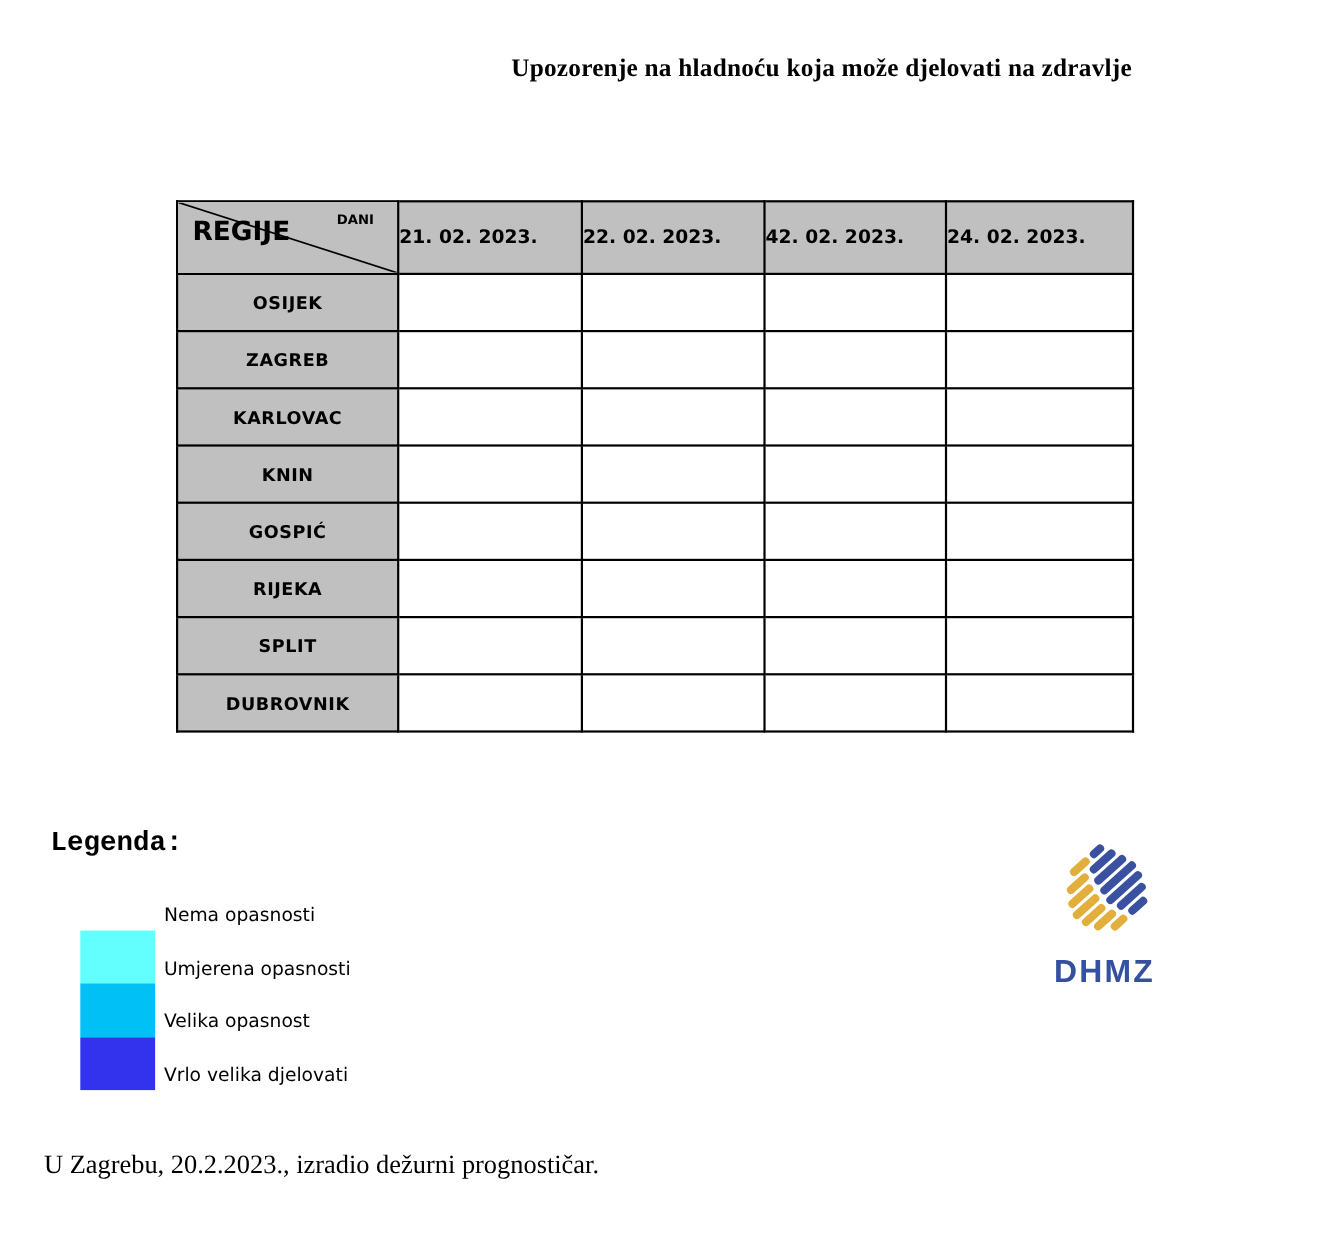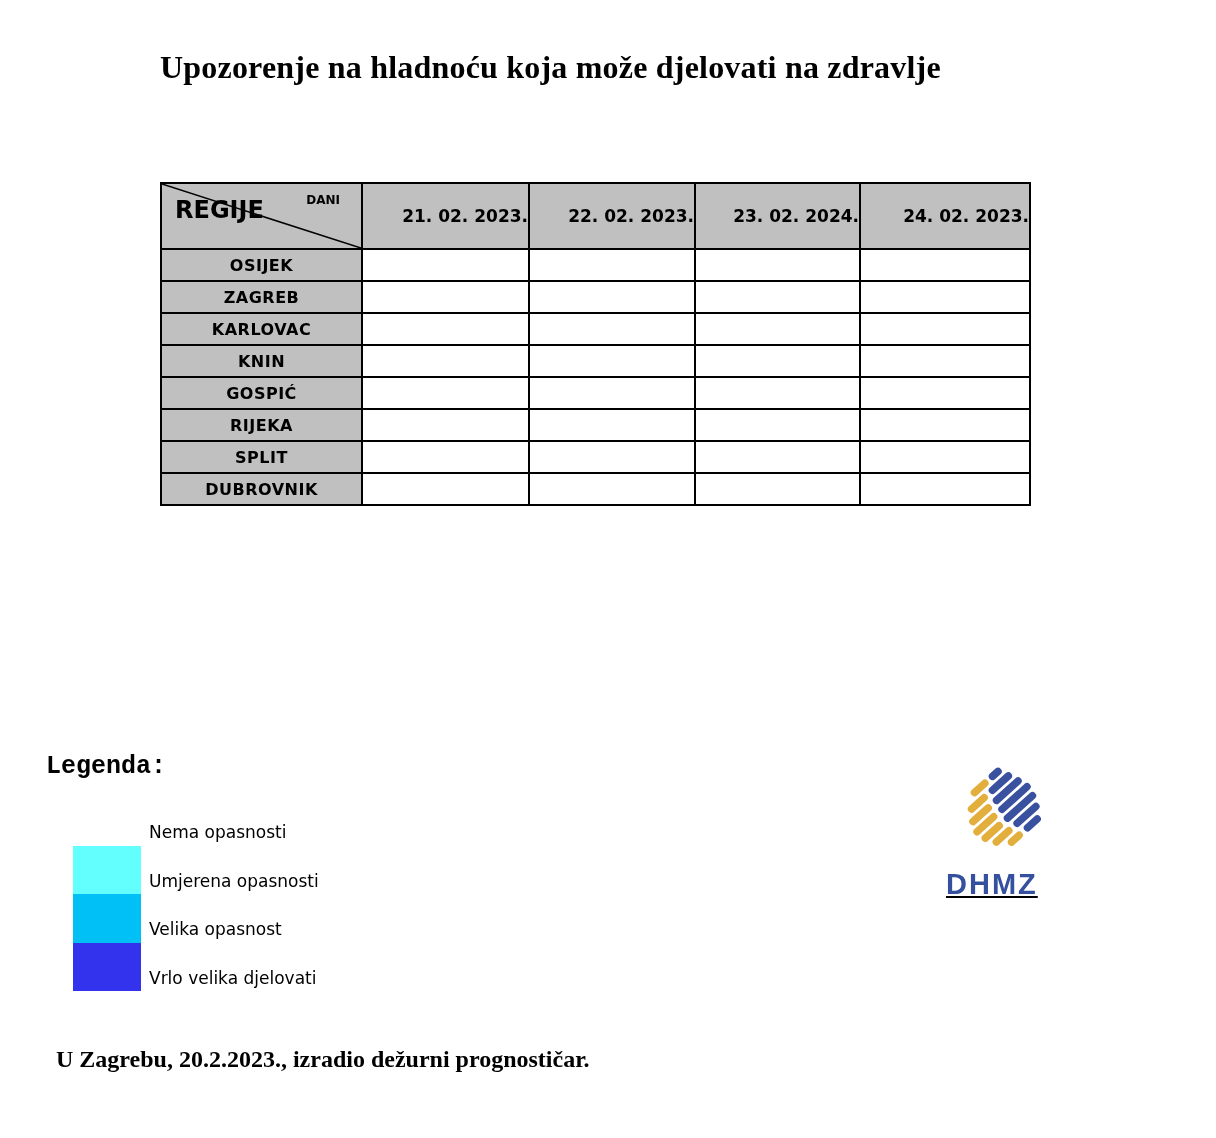--- a/index.html
+++ b/index.html
@@ -1,78 +1,78 @@
 <!DOCTYPE html>
 <html style="--header-bg: #C0C0C0; --cell-bg: #FFFFFF; --border-c: #000000; --logo-yellow: #E2AF3C; --logo-blue: #39519F; --logo-text: #35509E;"><head>
 <meta charset="utf-8">
 <style>
   * { margin:0; padding:0; box-sizing:border-box; }
   html,body { width:1216px; height:1138px; background:#ffffff; overflow:hidden; }
   body { position:relative; font-family:"DejaVu Sans", sans-serif; color:#000; }
 
   .page-title{
     position:absolute; left:160px; top:49px; width:869px;
-    text-align:left; font-family:"Liberation Serif", serif;
-    font-weight:bold; font-size:32px; letter-spacing:0.2px; color:#000;
+    text-align:right; font-family:"Liberation Serif", serif;
+    font-weight:bold; font-size:23px; letter-spacing:0.2px; color:#000;
   }
 
   table.warning-table{
     position:absolute; left:160px; top:182px;
     border-collapse:collapse; table-layout:fixed;
   }
   .warning-table th, .warning-table td{
     border:2px solid var(--border-c); padding:0;
   }
   .warning-table thead tr{ height:66px; }
-  .warning-table tbody tr{ height:32px; }
+  .warning-table tbody tr{ height:52px; }
 
   .corner-cell{
     position:relative; background:var(--header-bg); overflow:hidden;
   }
   .corner-cell svg{ position:absolute; left:0; top:0; width:100%; height:100%; }
   .corner-label-top{
     position:absolute; top:9px; right:21px;
     font-weight:bold; font-size:12px;
   }
   .corner-label-bottom{
     position:absolute; bottom:24px; left:13px;
     font-weight:bold; font-size:24px;
   }
 
   .date-cell{
     background:var(--header-bg); font-weight:bold; font-size:17px;
-    text-align:right; vertical-align:middle;
+    text-align:left; vertical-align:middle;
   }
   .region-cell{
     background:var(--header-bg); font-weight:bold; font-size:16px;
     text-align:center; vertical-align:middle; letter-spacing:0.5px;
   }
   .warning-cell{ background:var(--cell-bg); }
 
   .legend-heading{
     position:absolute; left:46px; top:752px;
     font-family:Liberation Mono, monospace; font-weight:bold; font-size:25px;
   }
   .legend{ position:absolute; left:73px; top:797px; }
   .legend-row{ display:flex; align-items:center; height:48.6px; }
   .legend-swatch{ width:68px; height:48.6px; flex:0 0 68px; }
   .legend-label{ margin-left:8px; font-size:17px; white-space:nowrap;margin-top:22px; }
 
   .dhmz-logo{
-    position:absolute; left:946px; top:765px; width:116px; text-align:left;text-decoration:underline;
+    position:absolute; left:946px; top:765px; width:116px; text-align:center;
   }
   .dhmz-text{
     margin-top:3px; font-family:"Liberation Sans", sans-serif;
     font-weight:bold; font-size:29px; letter-spacing:2px;
     color:var(--logo-text);
   }
 
   .footer-note{
-    position:absolute; left:56px; top:1046px;
-    font-family:"Liberation Serif", serif; font-weight:bold; font-size:24px;
+    position:absolute; left:40px; top:1046px;
+    font-family:"Liberation Serif", serif; font-weight:normal; font-size:24px;
   }
 </style>
 </head>
 <body>
 
 <h1 class="page-title">Upozorenje na hladnoću koja može djelovati na zdravlje</h1>
 
 <table class="warning-table">
   <colgroup>
     <col style="width:201px">
@@ -85,21 +85,21 @@
     <tr id="head-row">
       <th class="corner-cell">
         <svg viewBox="0 0 201 66" preserveAspectRatio="none">
           <line x1="0" y1="0" x2="201" y2="66" stroke="#000" stroke-width="1.6"></line>
         </svg>
         <span class="corner-label-top">DANI</span>
         <span class="corner-label-bottom">REGIJE</span>
       </th>
     <th class="date-cell">21. 02. 2023.</th>
         <th class="date-cell">22. 02. 2023.</th>
-        <th class="date-cell">23. 02. 2024.</th>
+        <th class="date-cell">42. 02. 2023.</th>
         <th class="date-cell">24. 02. 2023.</th>
       </tr>
   </thead>
   <tbody id="table-body">
       <tr>
         <th class="region-cell">OSIJEK</th>
         <td class="warning-cell"></td>
         <td class="warning-cell"></td>
         <td class="warning-cell"></td>
         <td class="warning-cell"></td>

